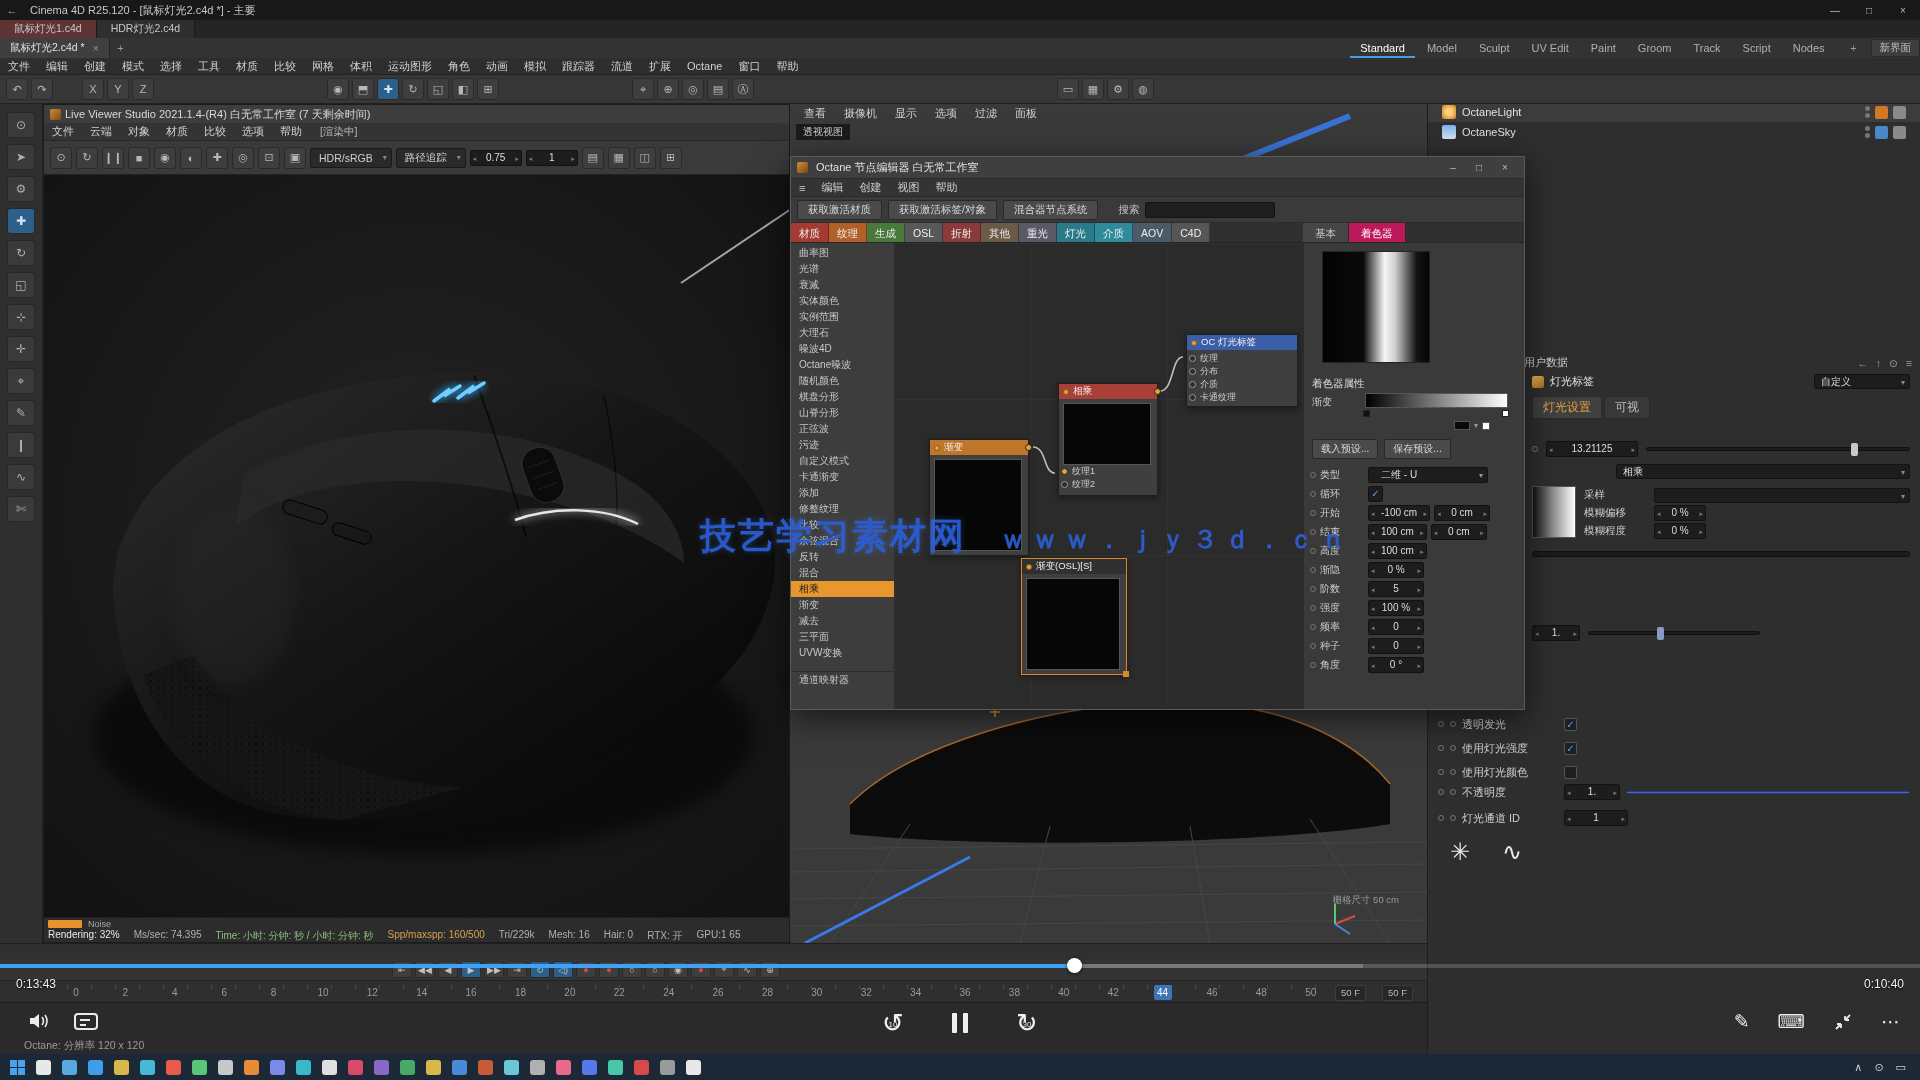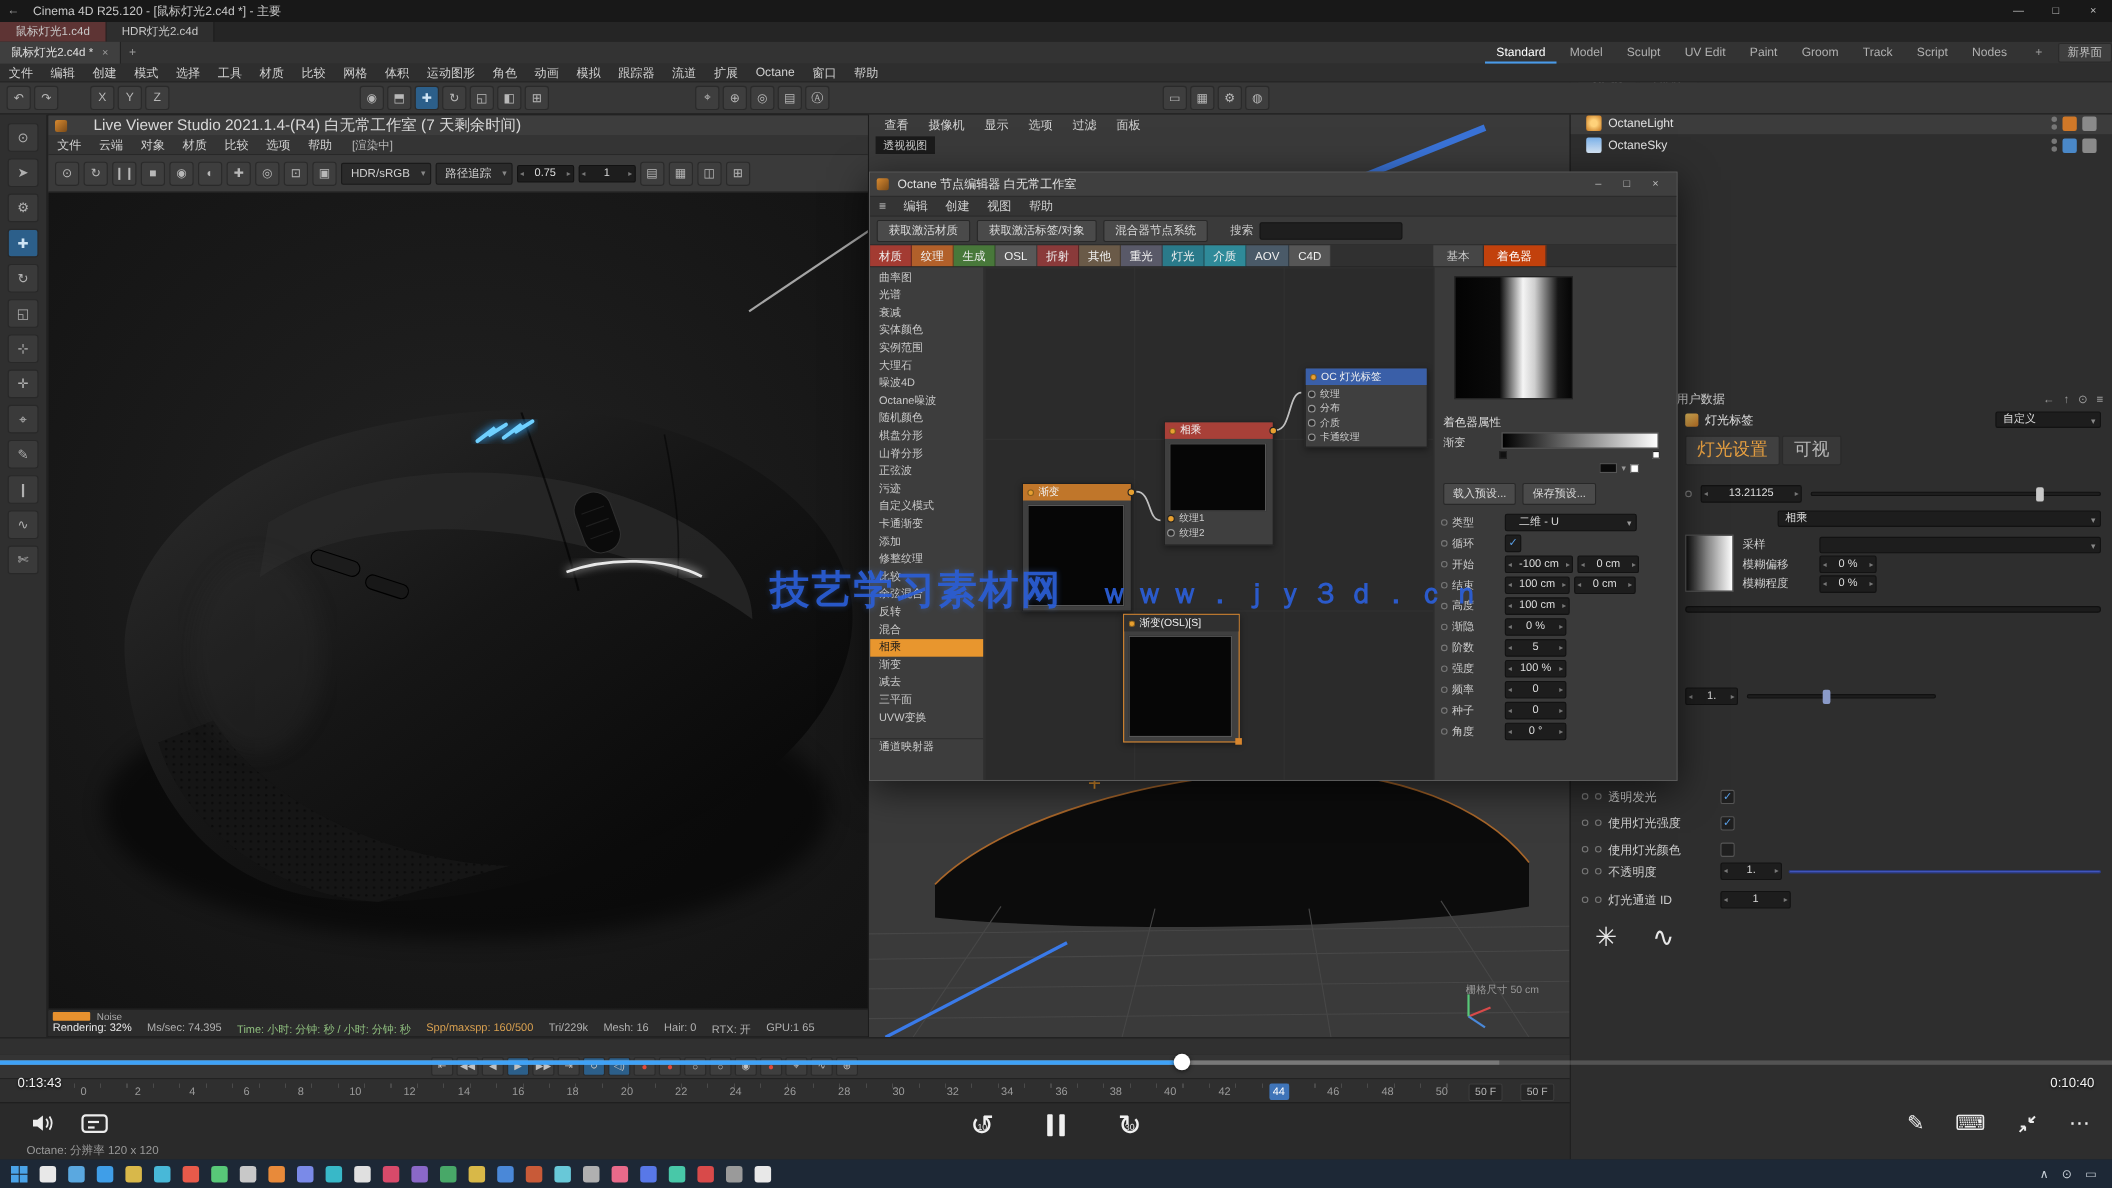--- a/index.html
+++ b/index.html
@@ -31,21 +31,21 @@
 .ib{width:22px;height:22px;background:#3e3e3e;border:1px solid #2a2a2a;border-radius:3px;color:#b8b8b8;font-size:11px;display:flex;align-items:center;justify-content:center;flex:none}
 .ib.blue{background:#2c5f8a;color:#cfe4f4}
 .tg{display:flex;gap:3px;align-items:center}
 .tg.g1{margin-left:26px}.tg.g2{margin-left:170px}.tg.g3{margin-left:130px}.tg.g4{margin-left:300px}
 
 .lefttools{left:0;top:104px;width:43px;height:839px;background:#2f2f2f;border-right:1px solid #222;display:flex;flex-direction:column;align-items:center;padding-top:8px;gap:6px;z-index:6}
 .lt{width:28px;height:26px;background:#3a3a3a;border:1px solid #282828;border-radius:3px;color:#b0b0b0;font-size:12px;display:flex;align-items:center;justify-content:center}
 .lt.blue{background:#2c5f8a;color:#cfe4f4}
 
 .lv{left:43px;top:104px;width:747px;height:839px;background:#353535;border:1px solid #1c1c1c;z-index:10}
-.lv-title{height:18px;background:#3d3d3d;display:flex;align-items:center;padding:0 6px;gap:24px;font-size:14px;color:#d8d8d8}
+.lv-title{height:18px;background:#3d3d3d;display:flex;align-items:center;padding:0 6px;gap:4px;font-size:11px;color:#d8d8d8}
 .lv-ico{width:11px;height:11px;border-radius:2px;background:linear-gradient(135deg,#d88a30,#7a4a18)}
 .lv-menu{height:18px;background:#343434;display:flex;align-items:center;font-size:10.5px;border-bottom:1px solid #282828}
 .lv-badge{color:#b8b8b8;margin-left:10px}
 .lv-toolbar{height:34px;background:#3a3a3a;display:flex;align-items:center;gap:4px;padding:0 6px;border-bottom:1px solid #222}
 .lvsel{position:relative;background:#2a2a2a;border:1px solid #1a1a1a;border-radius:2px;height:20px;display:flex;align-items:center;padding:0 18px 0 8px;font-size:10.5px;color:#d0d0d0;white-space:nowrap}
 .lvsel::after{content:"▾";position:absolute;right:4px;font-size:8px;color:#888}
 .fld{position:relative;background:#1d1d1d;border:1px solid #121212;border-radius:2px;height:16px;line-height:14px;padding:0 12px;min-width:52px;text-align:center;color:#ddd;font-size:10px;white-space:nowrap}
 .fld::before{content:"◂";position:absolute;left:2px;top:1px;font-size:7px;color:#777}
 .fld::after{content:"▸";position:absolute;right:2px;top:1px;font-size:7px;color:#777}
 .lv-view{position:absolute;left:0;top:70px;width:745px;height:744px;background:#1a1a1a;overflow:hidden}
@@ -66,21 +66,21 @@
 .ne-menu{height:18px;display:flex;align-items:center;background:#343434;font-size:10.5px;border-bottom:1px solid #2a2a2a}
 .ne-actions{height:26px;display:flex;align-items:center;gap:6px;background:#3a3a3a;padding:0 6px;border-bottom:1px solid #2c2c2c}
 .nebtn{background:#4a4a4a;border:1px solid #282828;border-radius:2px;padding:2px 10px;font-size:10.5px;color:#d8d8d8;white-space:nowrap}
 .ne-search-label{font-size:10.5px;color:#c8c8c8;margin-left:14px}
 .ne-search-input{width:130px;height:16px;background:#1e1e1e;border:1px solid #141414;border-radius:2px}
 .ne-tabs{height:20px;display:flex;background:#303030;border-bottom:1px solid #262626}
 .cat-tabs{display:flex;width:512px}
 .ntab{padding:0 8px;line-height:20px;font-size:10.5px;color:#efefef;border-right:1px solid rgba(0,0,0,.35);white-space:nowrap}
 .prop-tabs{display:flex}
 .ptab{padding:0 12px;line-height:20px;font-size:10.5px;background:#464646;color:#ccc;border-right:1px solid #2a2a2a}
-.ptab.on{background:#c2410c;color:#fff}
+.ptab.on{background:#be185d;color:#fff}
 .ne-body{position:absolute;left:0;top:86px;width:733px;height:466px;display:flex}
 .ne-list{width:104px;background:#3d3d3d;border-right:1px solid #2a2a2a;overflow:hidden;padding-top:2px}
 .nli{height:16px;line-height:16px;padding-left:8px;font-size:10px;color:#c8c8c8;white-space:nowrap}
 .nli.active{background:#e8962e;color:#1a1a1a}
 .nli.footer{margin-top:10px;border-top:1px solid #2e2e2e}
 .ne-canvas{position:relative;width:408px;background:#2b2b2b;overflow:hidden;background-image:linear-gradient(#313131 1px,transparent 1px),linear-gradient(90deg,#313131 1px,transparent 1px);background-size:136px 156px}
 .ne-props{position:relative;width:221px;background:#3a3a3a;border-left:1px solid #2a2a2a}
 .node{position:absolute;background:#3f3f3f;border:1px solid #1f1f1f;box-shadow:0 2px 6px rgba(0,0,0,.4)}
 .nh{height:15px;display:flex;align-items:center;gap:4px;padding:0 4px;font-size:9.5px;color:#f0f0f0;position:relative;white-space:nowrap}
 .hdot{width:6px;height:6px;border-radius:50%;background:#e8a030;border:1px solid rgba(0,0,0,.4);flex:none}
@@ -116,21 +116,21 @@
 .pprow .fld{min-width:56px}
 .pprow.sel .fld{min-width:120px;text-align:left}
 .pprow.sel .fld::before{content:""}
 .pprow.sel .fld::after{content:"▾";font-size:8px;right:4px;color:#999}
 .pprow.chk .fld{min-width:15px;width:15px;padding:0;color:#5aa0e8;font-weight:bold}
 .pprow.chk .fld::before,.pprow.chk .fld::after{content:""}
 .fld:empty{display:none}
 
 .sidebar{left:1427px;top:58px;width:493px;height:996px;background:#2e2e2e;border-left:1px solid #1d1d1d;z-index:6}
 .om-tabs{position:absolute;top:4px;left:6px;display:flex;gap:2px}
-.amtab{padding:2px 10px;background:#383838;border:1px solid #2a2a2a;font-size:16px;color:#bbb;border-radius:2px;white-space:nowrap}
+.amtab{padding:2px 10px;background:#383838;border:1px solid #2a2a2a;font-size:12px;color:#bbb;border-radius:2px;white-space:nowrap}
 .amtab.on{color:#e8e8e8;background:#454545}
 .om-right-icons{position:absolute;top:6px;right:10px;display:flex;gap:8px;color:#999;font-size:11px}
 .om-menu{position:absolute;top:24px;left:6px;right:6px;display:flex;gap:2px;font-size:10.5px;color:#c8c8c8;align-items:center}
 .om-list{position:absolute;top:44px;left:0;right:0}
 .omrow{height:20px;display:flex;align-items:center;gap:6px;padding-left:14px;font-size:11px;color:#e0e0e0}
 .om-list div.omrow:first-of-type{background:#3c3c3c}
 .oico{width:14px;height:14px;border-radius:2px;flex:none}
 .oico.light{background:radial-gradient(circle,#ffd27a 30%,#c87820)}
 .oico.sky{background:linear-gradient(180deg,#7ab0e8,#d8e8f8)}
 .otags{margin-left:auto;padding-right:14px;display:flex;gap:5px;align-items:center}

